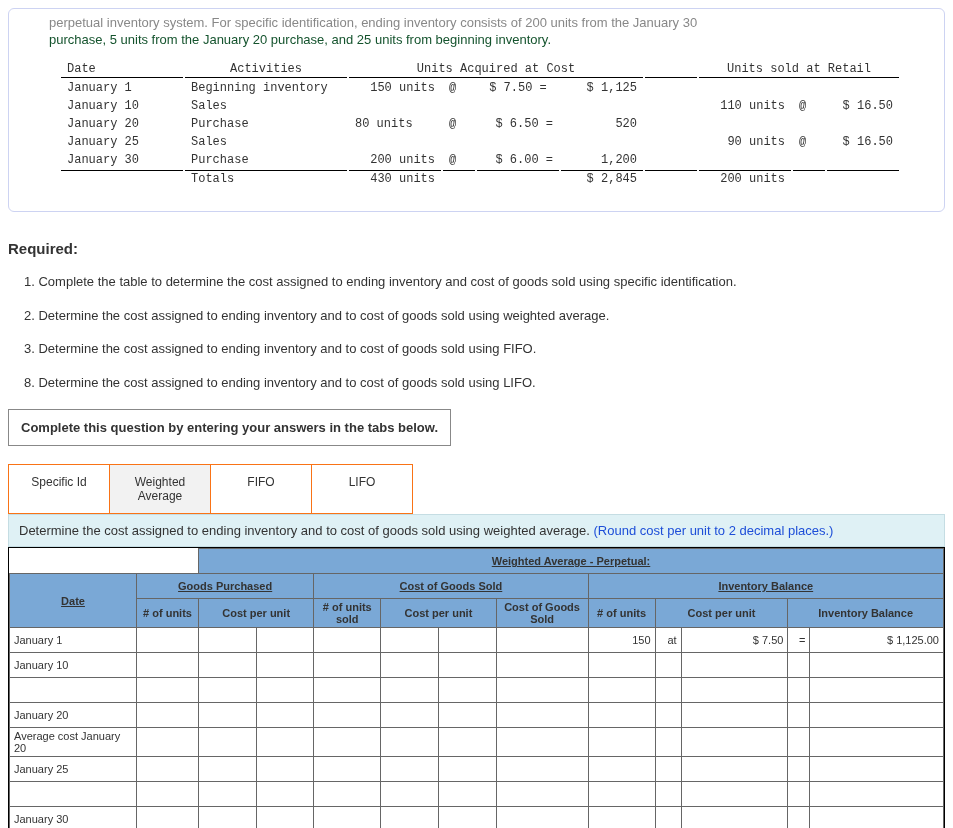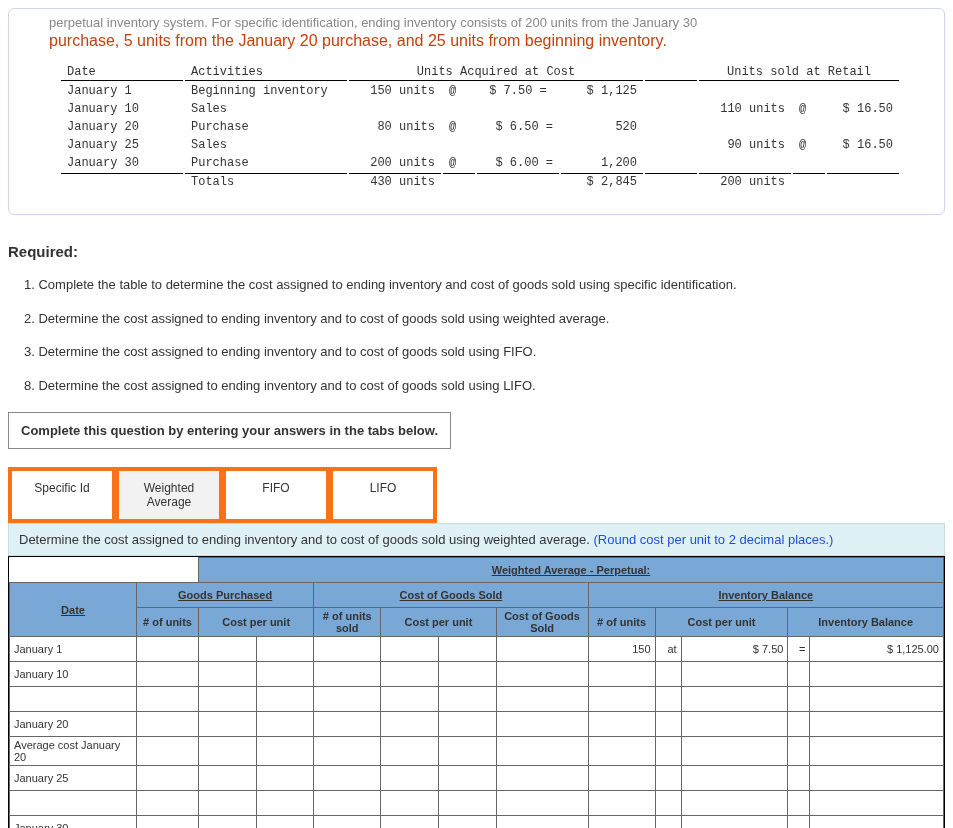--- a/index.html
+++ b/index.html
@@ -1,28 +1,28 @@
 <!DOCTYPE html>
 <html><head>
 <meta charset="utf-8">
 <style>
 body{font-family:Arial,sans-serif;font-size:12px;color:#333;margin:0;padding:8px;background:#fff;width:953px;box-sizing:border-box}
 .mono{font-family:'Courier New',monospace;font-size:12px}
 .intro{color:#888;margin:0 0 2px 40px;font-size:13px}
-.intro2{color:#c2410c;margin:0 0 12px 40px;font-size:16px}
+.intro2{color:#14532d;margin:0 0 12px 40px;font-size:13px}
 .inv-table{margin-left:50px;margin-bottom:8px}
 .inv-table td{padding:1px 6px;white-space:nowrap}
 .inv-head td{border-bottom:1px solid #000}
 .inv-tot td{border-top:1px solid #000}
 .req-head{font-weight:bold;margin:28px 0 8px 0;font-size:15px}
 .req-list{margin:0 0 18px 0;font-size:13px;line-height:1.35}
 .req-list div{margin:16px}
 .complete-box{border:1px solid #888;padding:10px 12px;margin:0 0 18px 0;display:inline-block;font-size:13px}
 .tabs{display:flex}
-.tab{border:4px solid #f97316;padding:10px 14px;font-size:12px;min-width:72px;text-align:center;background:#fff;margin-right:-1px}
+.tab{border:1px solid #f97316;padding:10px 14px;font-size:12px;min-width:72px;text-align:center;background:#fff;margin-right:-1px}
 .tab.active{background:#f2f2f2}
 .instr{background:#dff1f5;padding:8px 10px;font-size:13px;border:1px solid #c5dde3}
 .instr .red{color:#1d4ed8}
 .wa-wrap{border:1px solid #000;margin-top:0}
 .wa{border-collapse:collapse;width:100%}
 .wa th,.wa td{border:1px solid #666;font-size:11px;padding:2px 3px;text-align:center;height:20px}
 .wa th{background:#7aa8d6;font-weight:bold}
 .wa td.left{text-align:left;padding-left:4px}
 .wa td.right{text-align:right;padding-right:4px}
 .yellow{background:#ffffcc}
@@ -36,21 +36,21 @@
 
 
 <div class="card">
 <div class="intro">perpetual inventory system. For specific identification, ending inventory consists of 200 units from the January 30</div>
 <div class="intro2">purchase, 5 units from the January 20 purchase, and 25 units from beginning inventory.</div>
 
 <table class="inv-table mono">
 <tbody>
         <tr class="inv-head">
  <td style="width:110px">Date</td>
- <td style="width:150px;text-align:left">Activities</td>
+ <td style="width:150px;text-align:center">Activities</td>
  <td colspan="4" style="text-align:center">Units Acquired at Cost</td>
  <td style="width:40px"></td>
  <td colspan="3" style="text-align:center">Units sold at Retail</td>
 </tr>
 </tbody>
       <tbody id="inv-body">
         <tr>
           <td>January 1</td>
           <td>Beginning inventory</td>
           <td style="text-align:right;width:80px">150 units</td>
@@ -70,21 +70,21 @@
           <td style="text-align:right;width:70px"></td>
           <td style="text-align:right;width:70px"></td>
           <td></td>
           <td style="text-align:right;width:80px">110 units</td>
           <td style="width:20px">@</td>
           <td style="text-align:right;width:60px">$ 16.50</td>
         </tr>
         <tr>
           <td>January 20</td>
           <td>Purchase</td>
-          <td style="text-align:right;width:80px">80 units</td>
+          <td style="text-align:left;width:80px">80 units</td>
           <td style="width:20px">@</td>
           <td style="text-align:right;width:70px">$ 6.50 =</td>
           <td style="text-align:right;width:70px">520</td>
           <td></td>
           <td style="text-align:right;width:80px"></td>
           <td style="width:20px"></td>
           <td style="text-align:right;width:60px"></td>
         </tr>
         <tr>
           <td>January 25</td>

